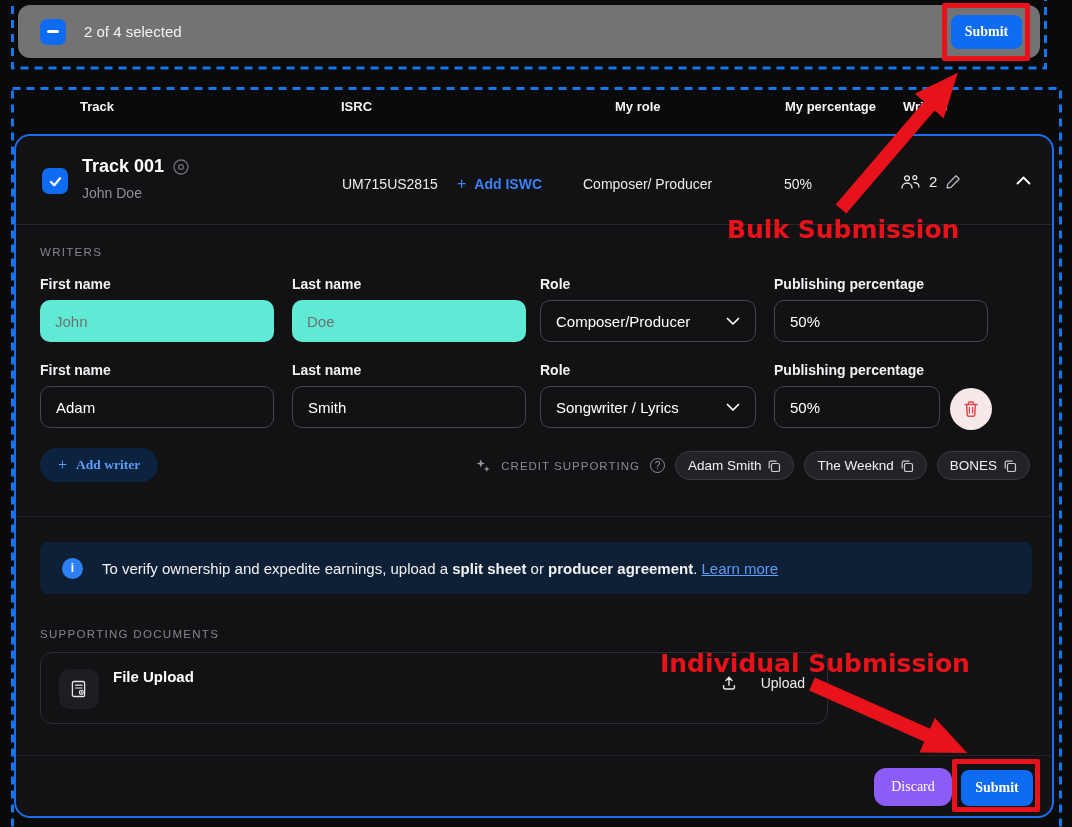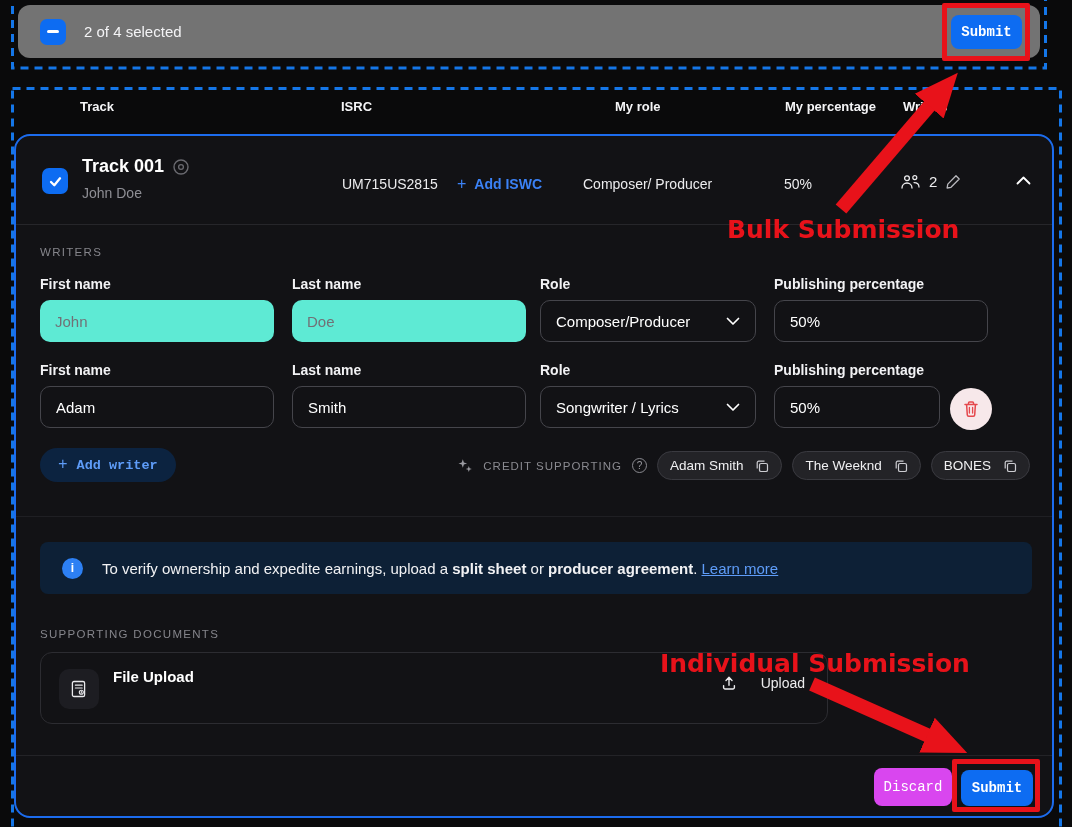--- a/index.html
+++ b/index.html
@@ -21,23 +21,23 @@
   .ann-bulk { left:727px; top:215px; }
   .ann-individual { left:660px; top:649px; }
 
   
   .bulk-bar { position:absolute; left:18px; top:5px; width:1022px; height:53px;
     background:#737373; border-radius:12px; display:flex; align-items:center; padding:0 22px; z-index:5; }
   .checkbox { width:26px; height:26px; border-radius:7px; background:var(--accent-blue);
     display:flex; align-items:center; justify-content:center; cursor:pointer; flex:0 0 auto; }
   .minus-mark { width:12px; height:2.6px; background:#fff; border-radius:2px; display:block; }
   .bulk-label { margin-left:18px; font-size:15px; color:#f4f4f6; }
-  .btn { border:none; cursor:pointer; font-family:Liberation Mono, monospace; font-size:14px; color:#fff;
+  .btn { border:none; cursor:pointer; font-family:Liberation Serif, serif; font-size:14px; color:#fff;
     border-radius:8px; display:flex; align-items:center; justify-content:center; }
-  .btn-dark { background:#d946ef; }
+  .btn-dark { background:#8b5cf6;border-radius:12px; }
   .btn-primary { background:var(--accent-blue); font-weight:600; }
   .bulk-edit { position:absolute; left:769px; top:15px; width:50px; height:34px; }
   .bulk-divider { position:absolute; left:836px; top:13px; width:2px; height:38px; background:#56565b; }
   .bulk-discard { position:absolute; left:855px; top:15px; width:75px; height:34px; }
   .bulk-submit { position:absolute; left:951px; top:15px; width:71px; height:34px; z-index:26; }
 
   
   .th { position:absolute; top:99px; font-size:13px; font-weight:700; color:#f5f5f7; z-index:5; }
   .th-track { left:80px; } .th-isrc { left:341px; } .th-iswc { left:453px;margin-top:36px; }
   .th-role { left:615px; } .th-pct { left:785px; } .th-writers { left:903px; }
@@ -80,21 +80,21 @@
     background:#f7e8ea; border:none; cursor:pointer; display:flex; align-items:center; justify-content:center; }
 
   .add-writer { position:absolute; left:24px; top:312px; height:34px; padding:0 18px; border-radius:17px;
     background:#0c2340; color:#5e9cf8; font-size:13.5px; font-weight:600; display:flex; align-items:center; gap:9px; }
   .plus-glyph { font-size:16px; font-weight:400; line-height:1; }
 
   .credit-row { position:absolute; right:22px; top:315px; display:flex; align-items:center; gap:10px; }
   .credit-label { font-size:11.5px; letter-spacing:1px; color:#8a8a90; font-weight:500; }
   .help-circle { width:15px; height:15px; border-radius:50%; border:1.2px solid #8a8a90; color:#9a9aa0;
     font-size:10px; display:flex; align-items:center; justify-content:center; cursor:pointer; }
-  .chip { display:flex; align-items:center; gap:12px; background:#232327; border:1px solid #3a3a40;
+  .chip { display:flex; align-items:center; gap:6px; background:#232327; border:1px solid #3a3a40;
     border-radius:16px; padding:6px 12px; font-size:13.5px; color:#f0f0f2; cursor:pointer; }
 
   
   .info-banner { position:absolute; left:24px; top:406px; width:992px; height:52px; background:#0d2036;
     border-radius:8px; display:flex; align-items:center; padding:0 22px; font-size:15px; color:#f2f2f4; }
   .info-icon { width:21px; height:21px; border-radius:50%; background:#2d80f4; color:#fff; font-weight:700;
     font-size:12px; display:flex; align-items:center; justify-content:center; margin-right:19px; flex:0 0 auto; }
   .banner-bold { font-weight:700; }
   .banner-link { color:#5e9cf8; text-decoration:underline; cursor:pointer; }
 

